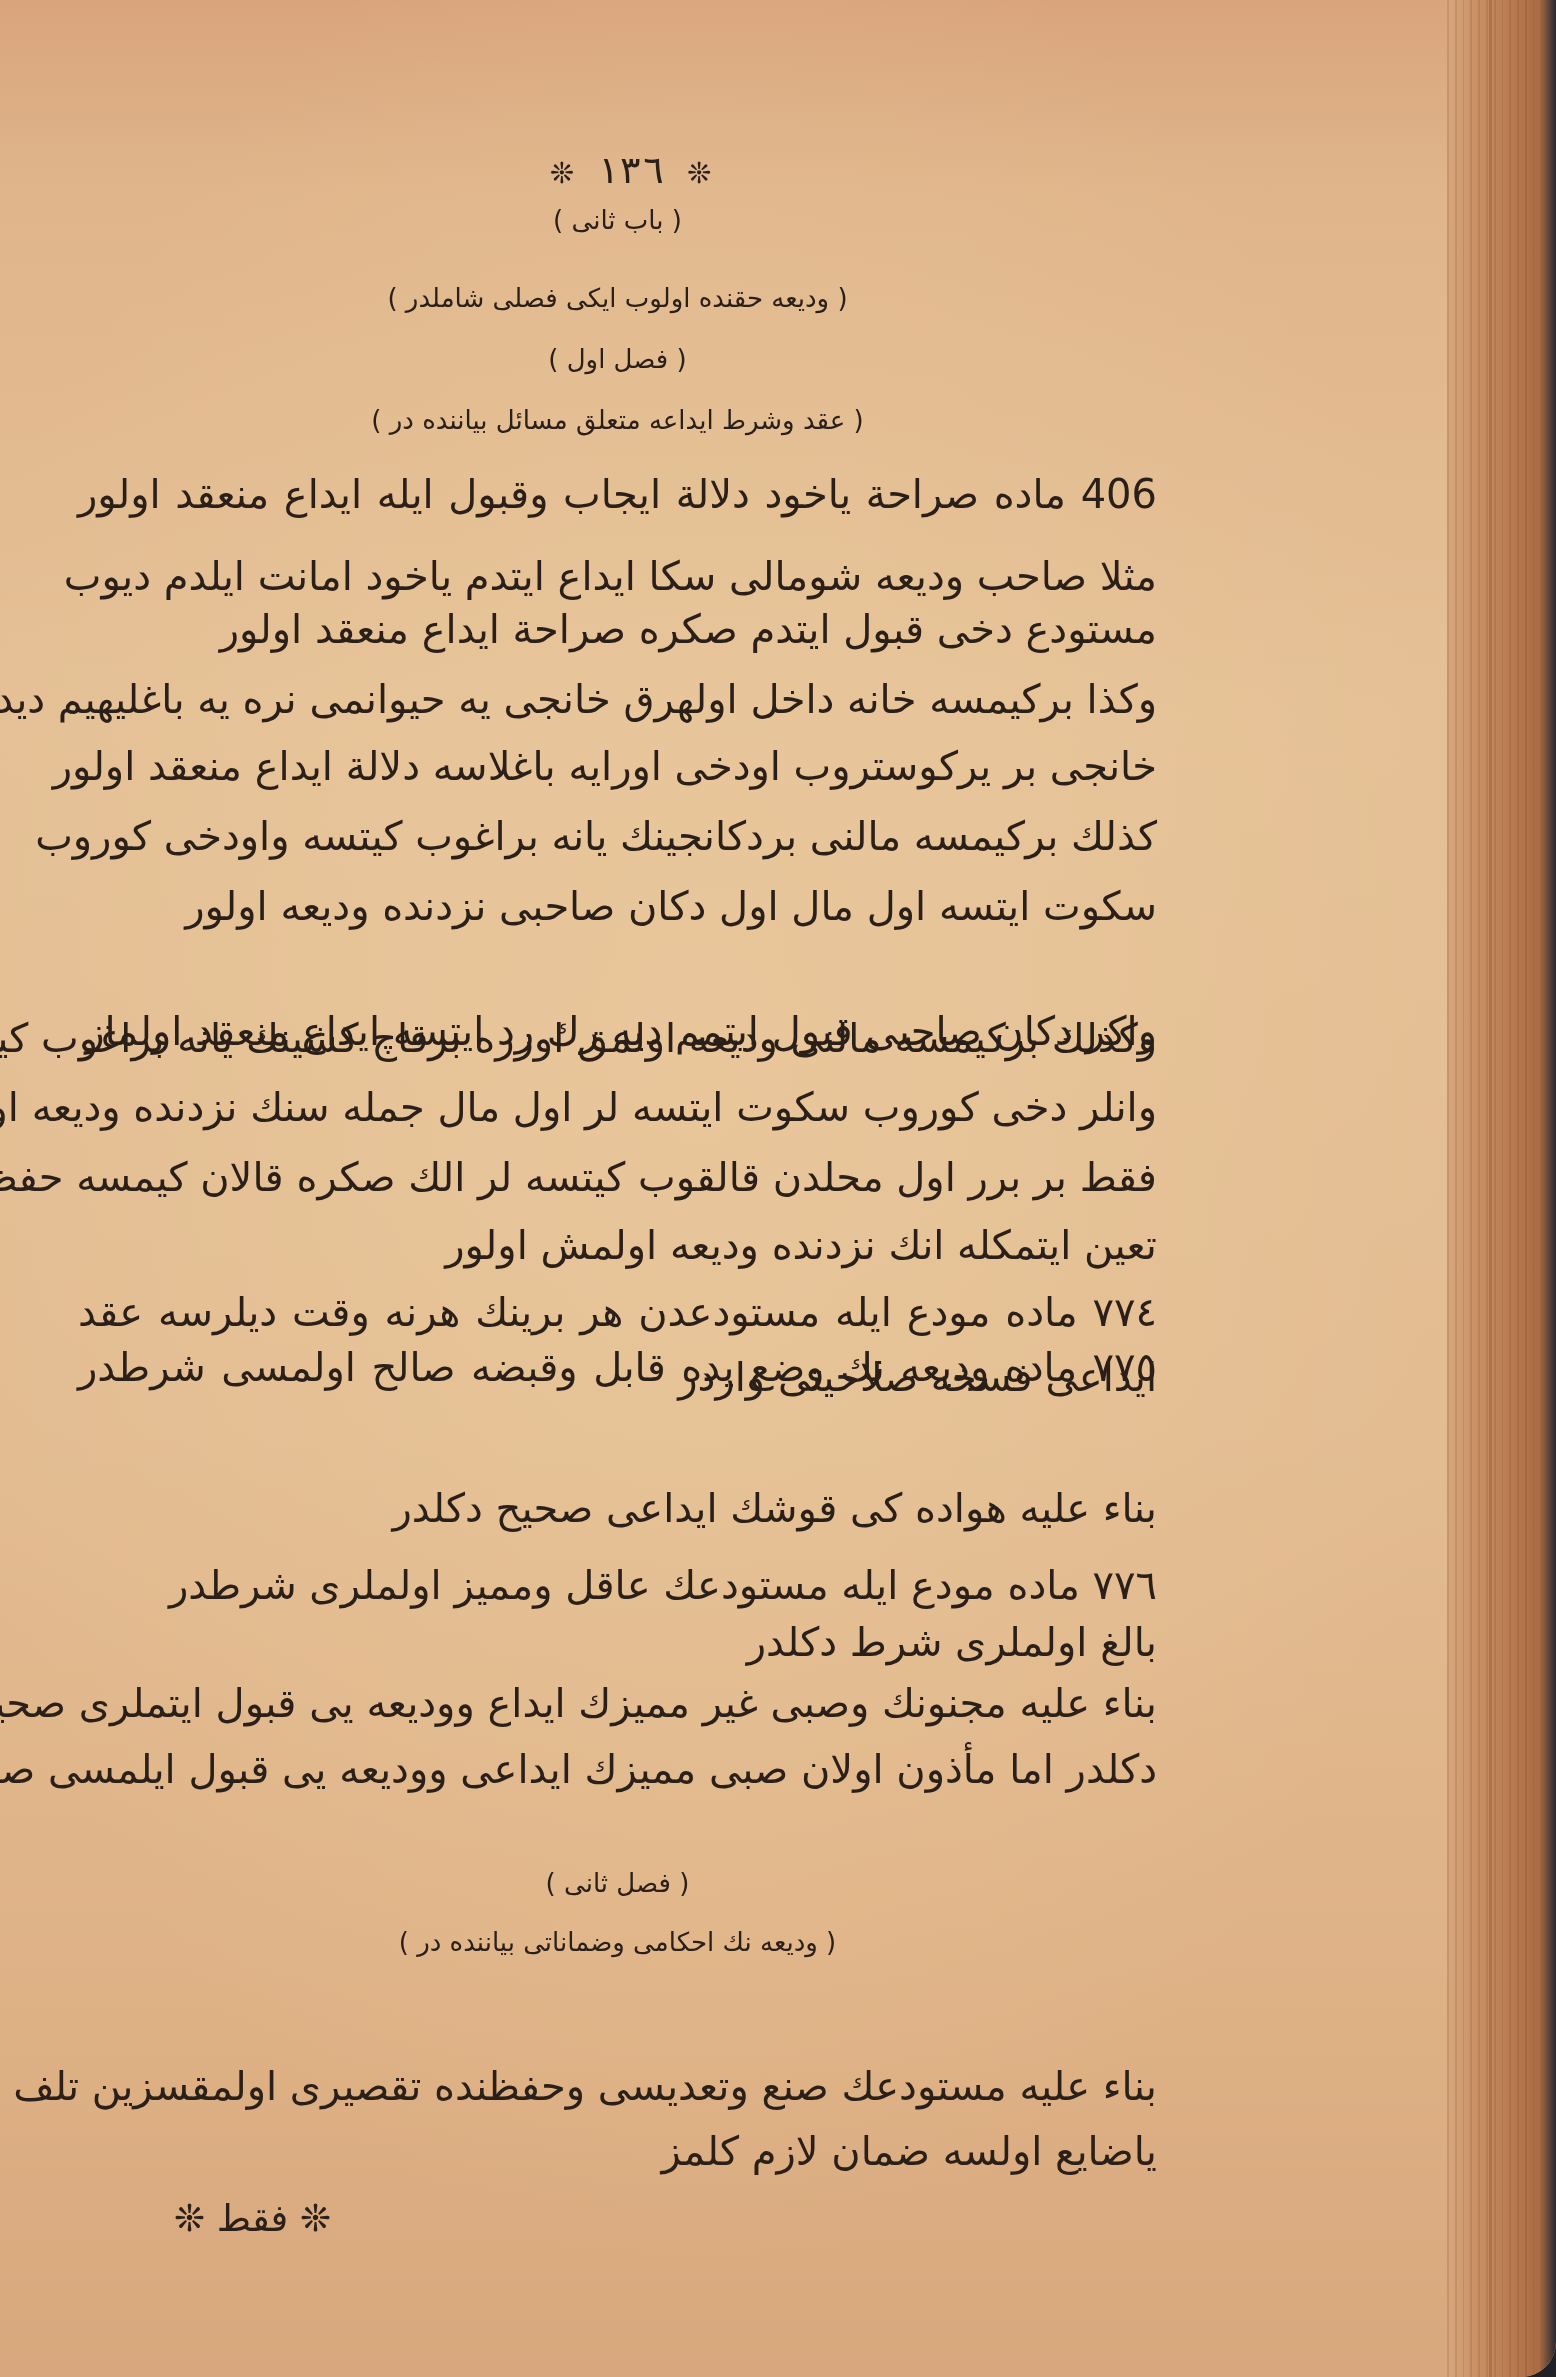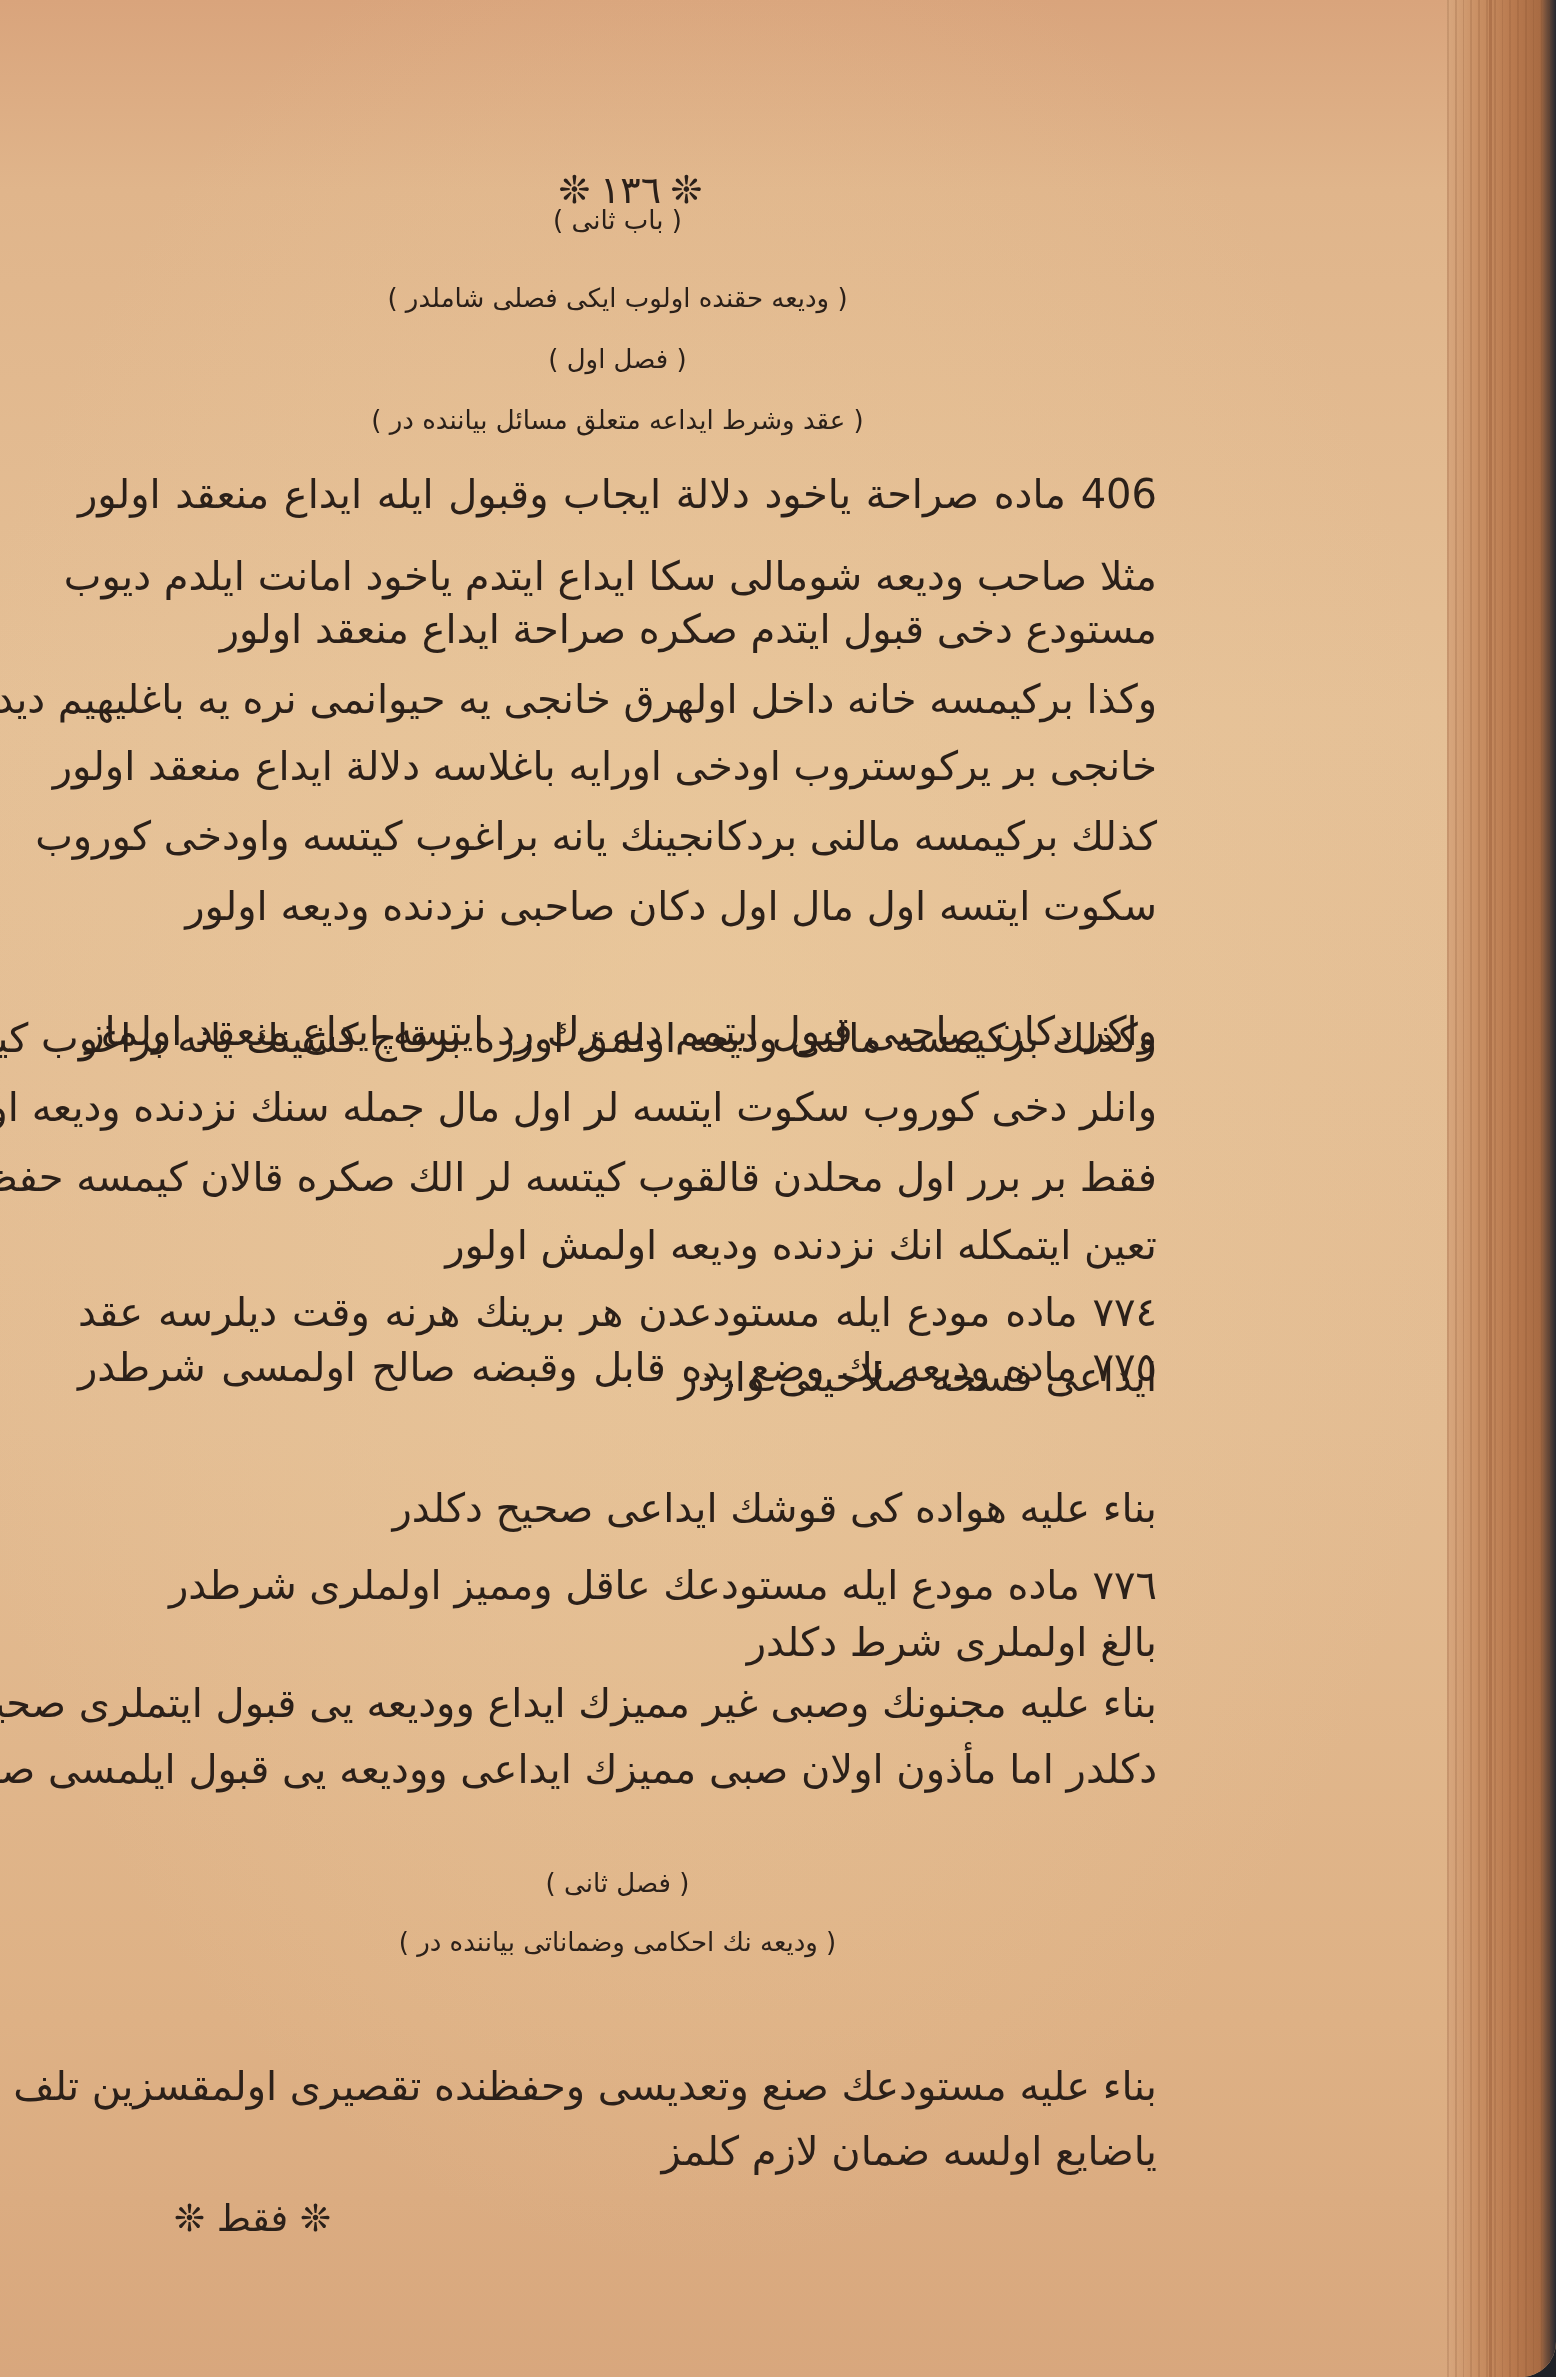--- a/index.html
+++ b/index.html
@@ -79,24 +79,23 @@
     }
     .heading {
       font-size: 26px;
     }
     .page-number {
       position: absolute;
       left: 522px;
       top: 148px;
       width: 217px;
       text-align: center;
-      font-family: Liberation Serif, serif;
+      font-family: Liberation Mono, monospace;
       font-size: 38px;
       color: #2b2019;
-      margin-top: 20px;
     }
     .ornament {
       color: #2b2019;
       font-size: 38px;
     }
     .end-mark {
       position: absolute;
       left: 174px;
       top: 2197px;
       font-family: "DejaVu Sans", sans-serif;

